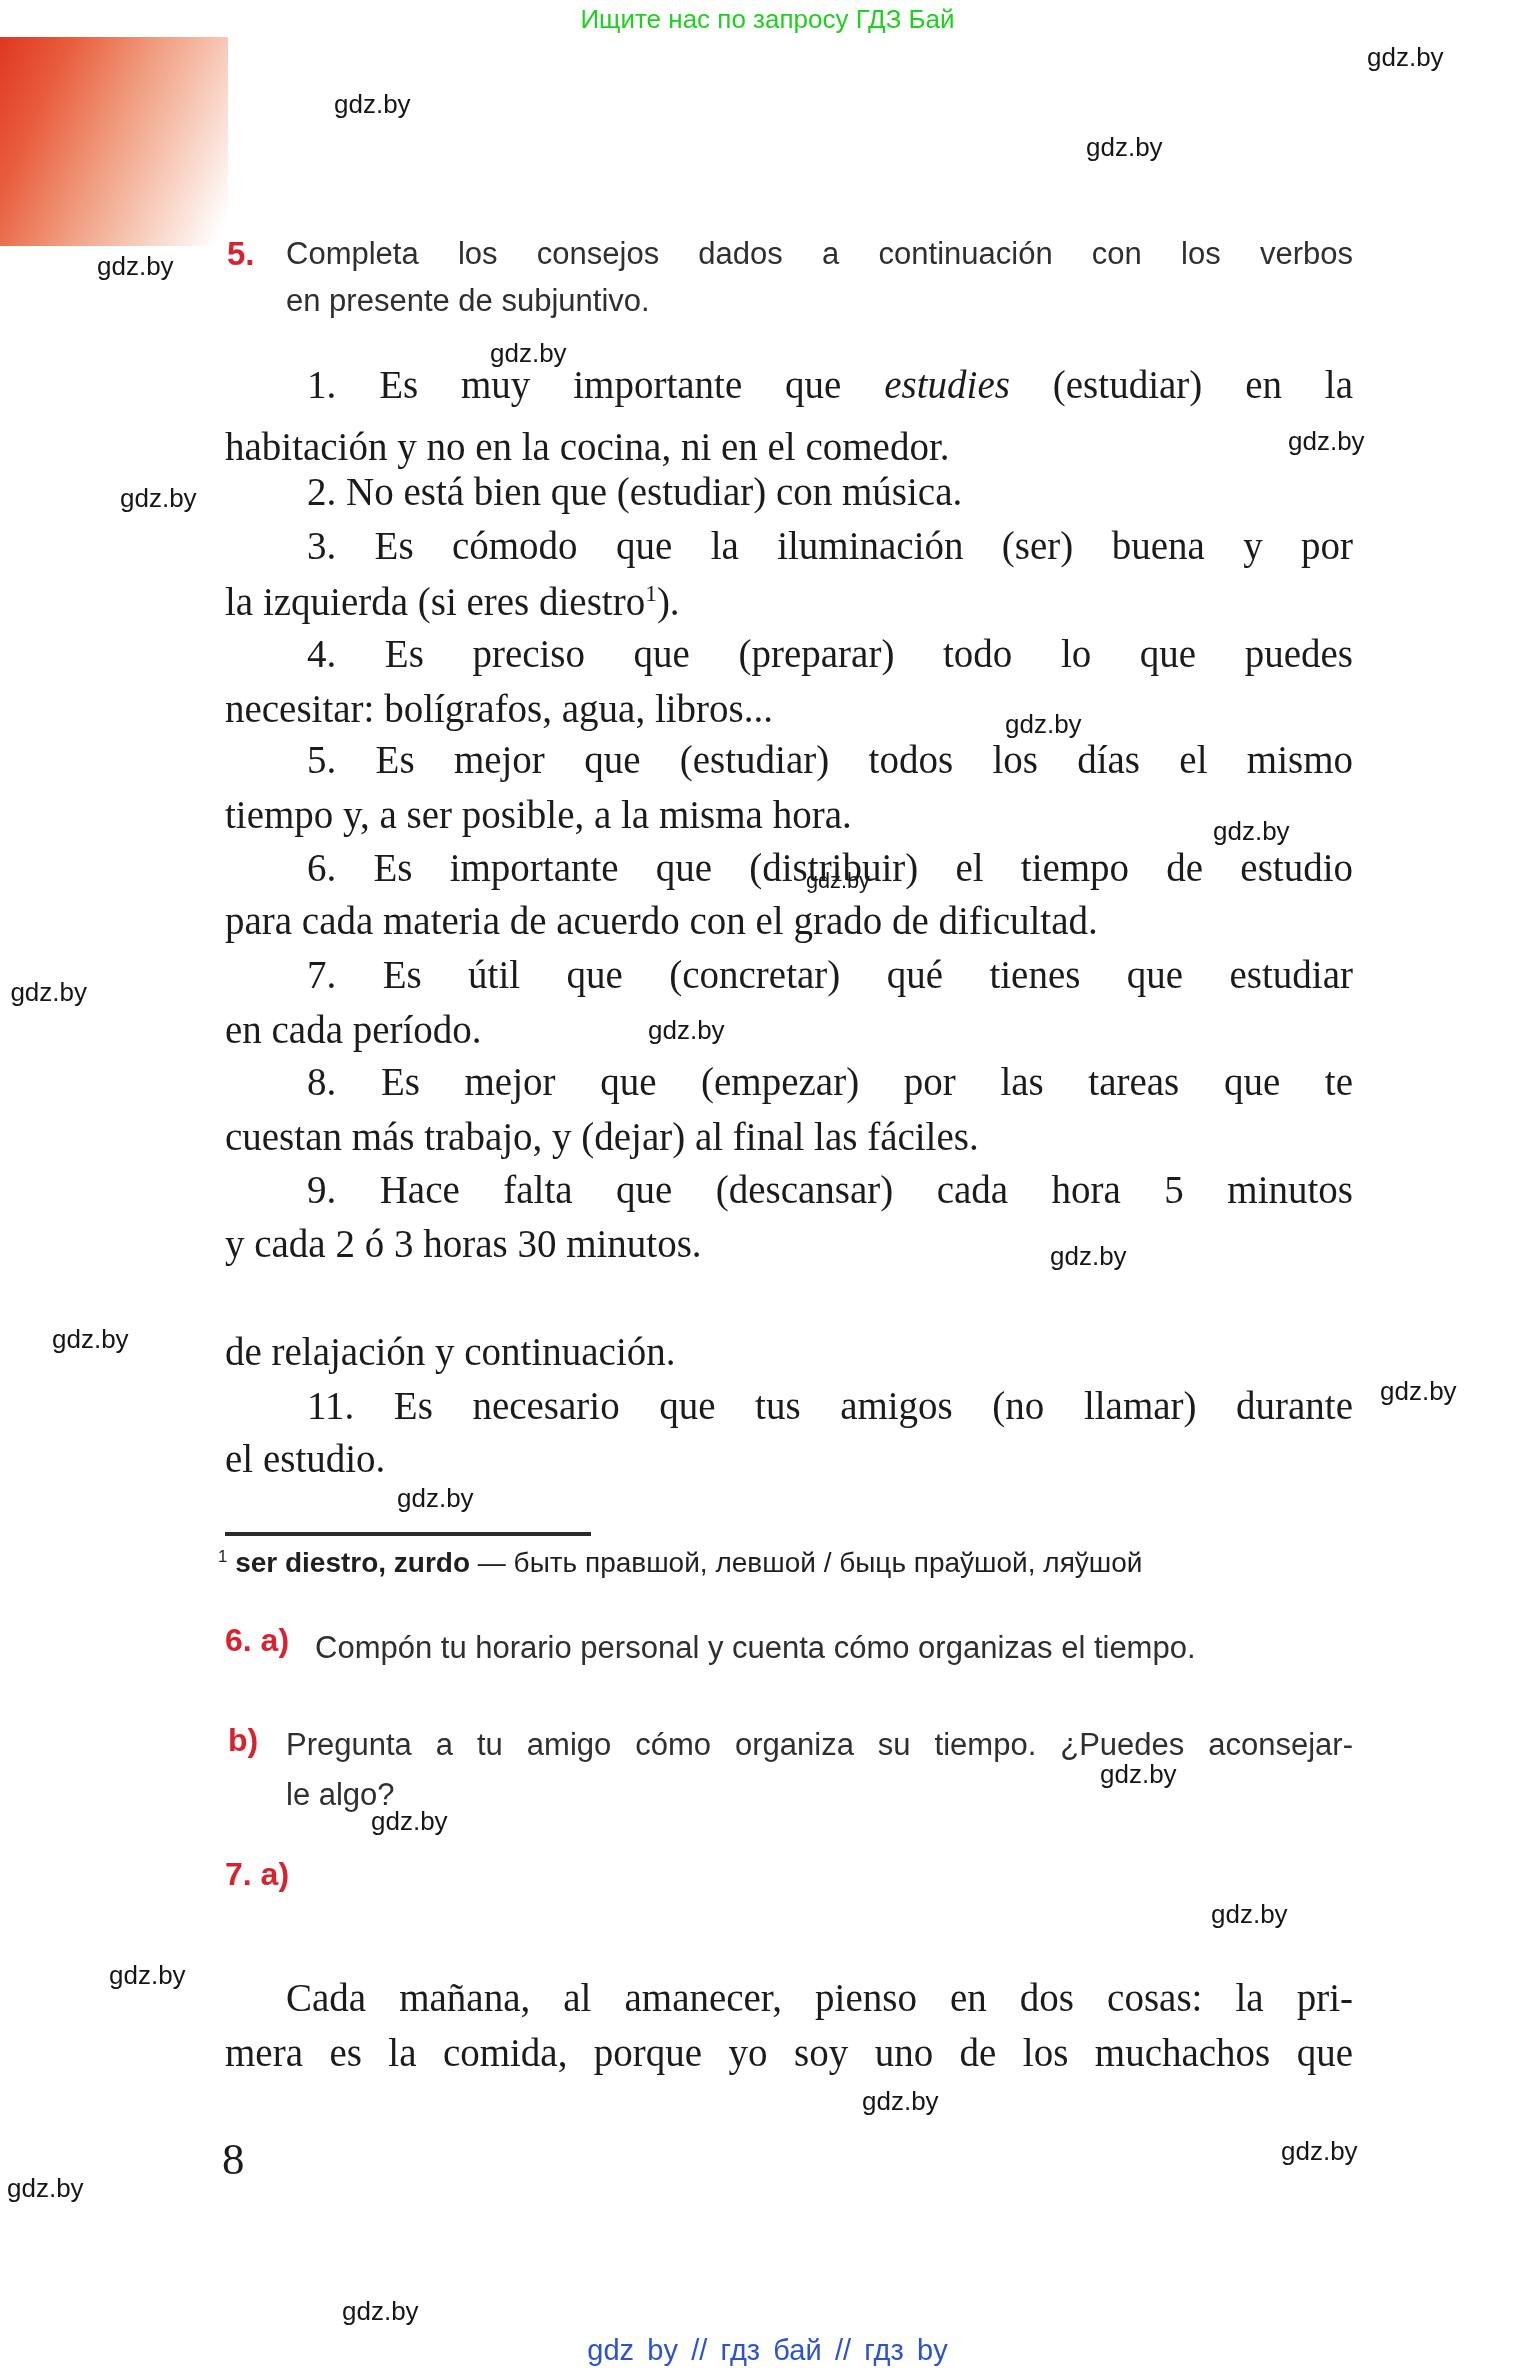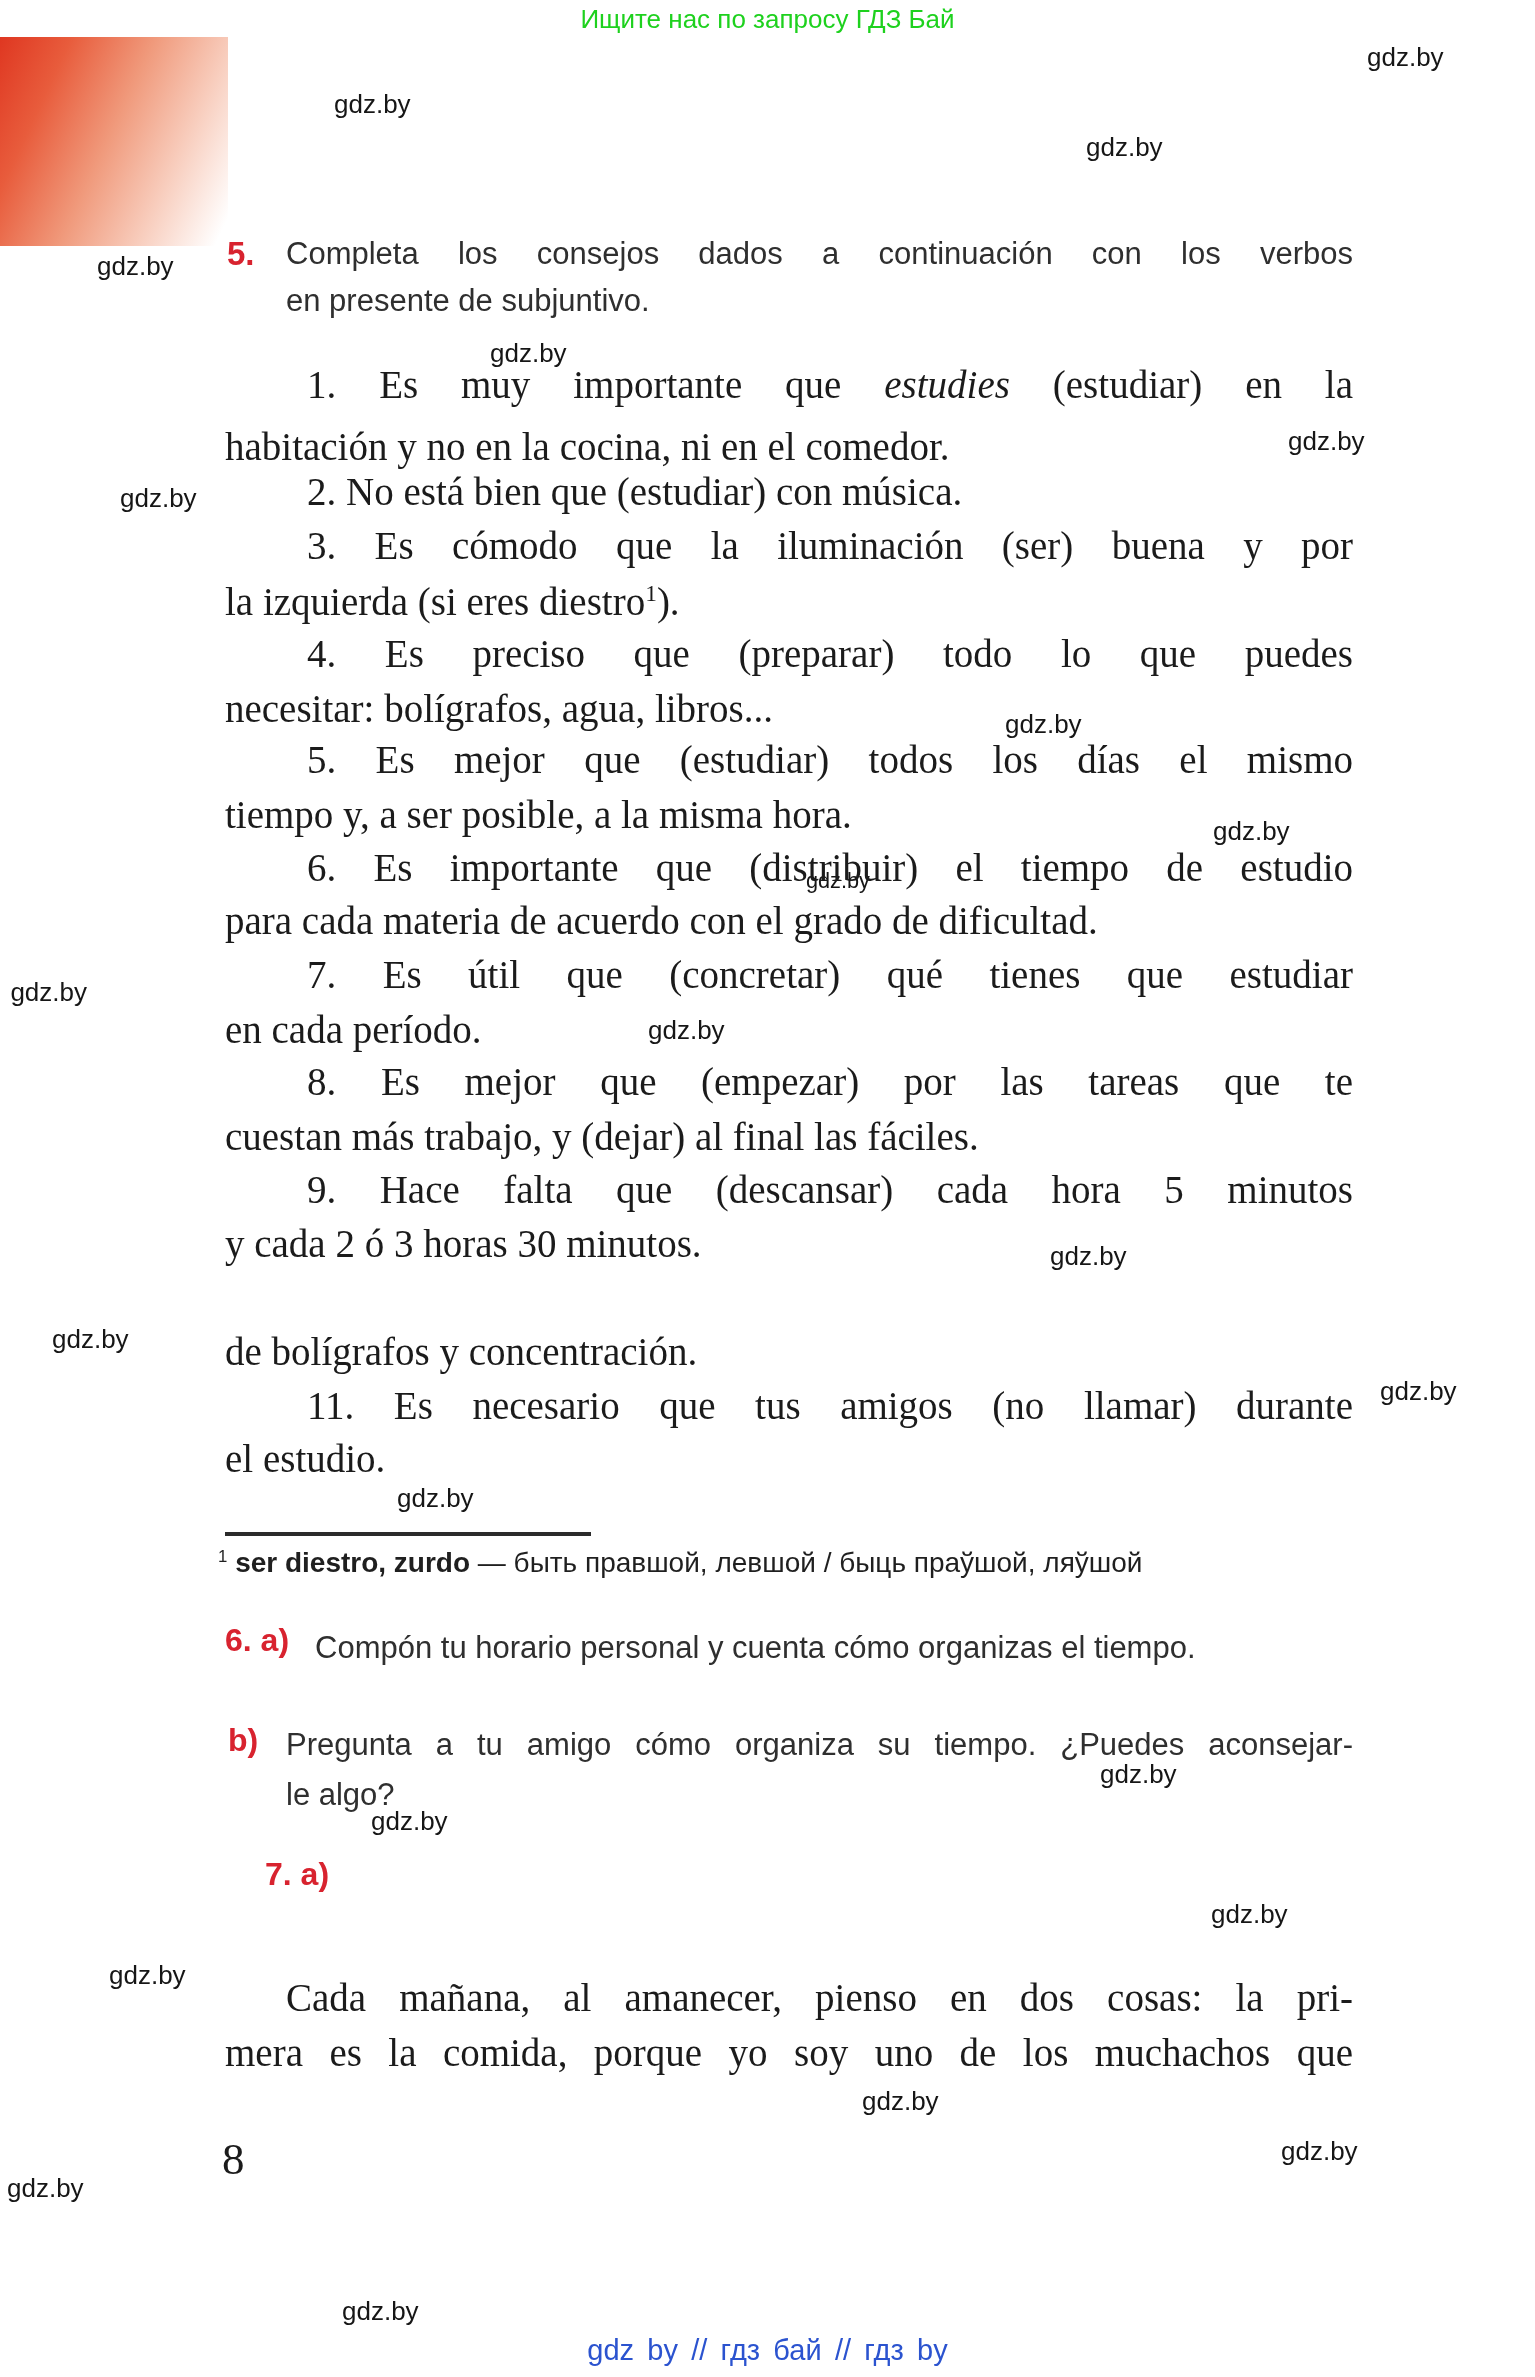--- a/index.html
+++ b/index.html
@@ -93,41 +93,41 @@
     <div class="bl ind just" style="top:375px;">5. Es mejor que (estudiar) todos los días el mismo</div>
     <div class="bl" style="top:430px;">tiempo y, a ser posible, a la misma hora.</div>
     <div class="bl ind just" style="top:483px;">6. Es importante que (distribuir) el tiempo de estudio</div>
     <div class="bl" style="top:536px;">para cada materia de acuerdo con el grado de dificultad.</div>
     <div class="bl ind just" style="top:590px;">7. Es útil que (concretar) qué tienes que estudiar</div>
     <div class="bl" style="top:645px;">en cada período.</div>
     <div class="bl ind just" style="top:697px;">8. Es mejor que (empezar) por las tareas que te</div>
     <div class="bl" style="top:752px;">cuestan más trabajo, y (dejar) al final las fáciles.</div>
     <div class="bl ind just" style="top:805px;">9. Hace falta que (descansar) cada hora 5 minutos</div>
     <div class="bl" style="top:859px;">y cada 2 ó 3 horas 30 minutos.</div>
-    <div class="bl" style="top:967px;">de bolígrafos y concentración.</div>
+    <div class="bl" style="top:967px;">de relajación y continuación.</div>
     <div class="bl ind just" style="top:1021px;">11. Es necesario que tus amigos (no llamar) durante</div>
     <div class="bl" style="top:1074px;">el estudio.</div>
   </div>
 
   <div class="fnrule"></div>
   <div class="fntext">
     <sup>1</sup>
     <b>ser diestro, zurdo</b><span> — быть правшой, левшой / быць праўшой, ляўшой</span>
   </div>
 
   <span class="exmark" style="left:225px;top:1622px;">6. a)</span>
   <div class="sansblock" style="left:315px;top:1624px;width:1038px;">Compón tu horario personal y cuenta cómo organizas el tiempo.</div>
 
   <span class="exmark" style="left:228px;top:1722px;">b)</span>
   <div class="sansblock" style="top:1721px;">
     <div class="sline just" style="top:0;">Pregunta a tu amigo cómo organiza su tiempo. ¿Puedes aconsejar-</div>
     <div class="sline" style="top:2.6px;">le algo?</div>
   </div>
 
-  <span class="exmark" style="left:225px;top:1856px;margin-left:40px;">7. a)</span>
+  <span class="exmark" style="left:225px;top:1856px;">7. a)</span>
 
   <div class="passage">
     <div class="bl just" style="top:0;padding-left:61px;width:1067px;">Cada mañana, al amanecer, pienso en dos cosas: la pri-</div>
     <div class="bl just" style="top:55px;">mera es la comida, porque yo soy uno de los muchachos que</div>
   </div>
 
   <div class="pagenum">8</div>
   <div class="footlinks">gdz by // гдз бай // гдз by</div>
 
 </div>

